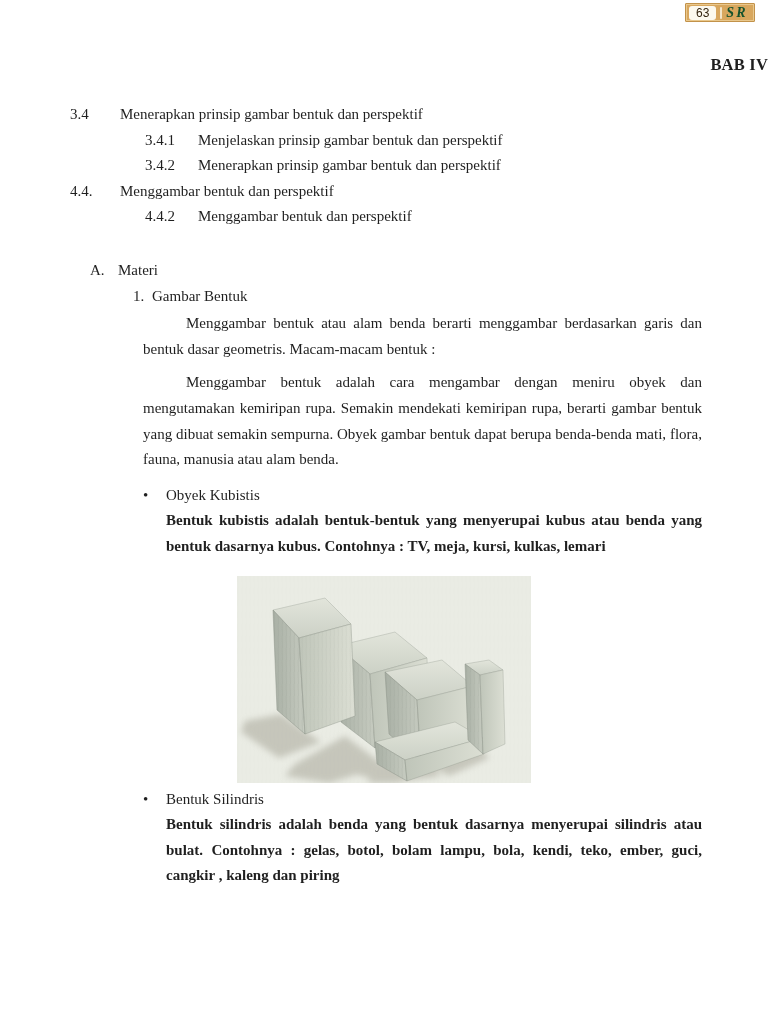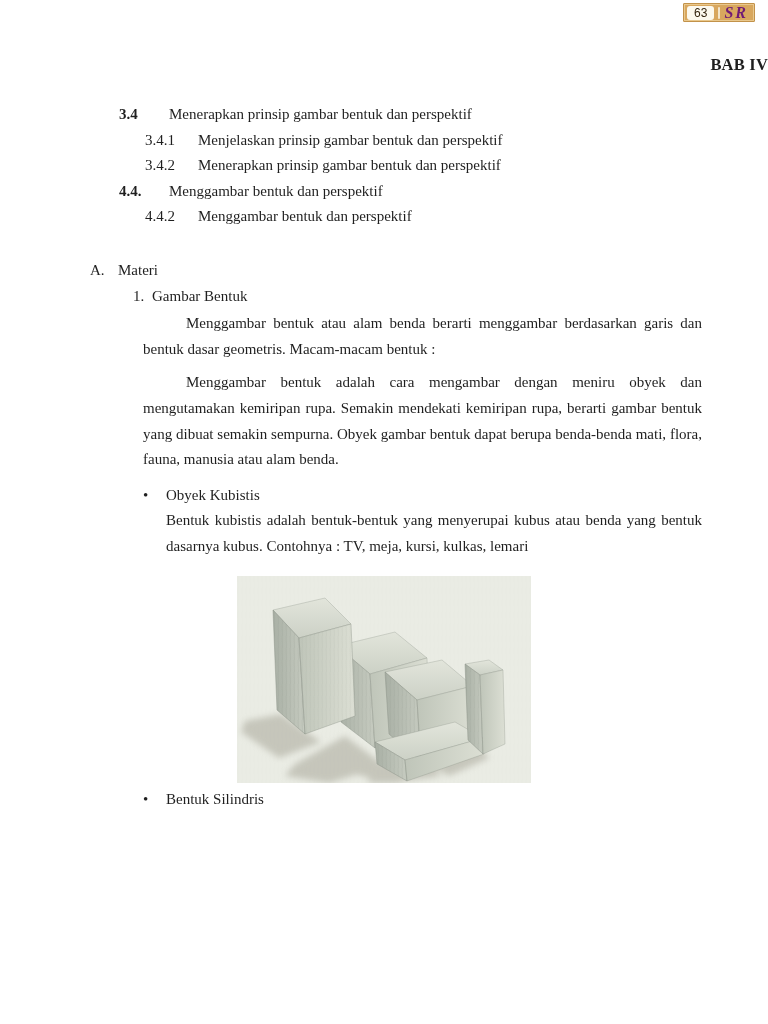--- a/index.html
+++ b/index.html
@@ -33,52 +33,52 @@
     font-family:"Liberation Sans", sans-serif;
     font-size:12px; color:#33240f;
   }
   .badge-divider {
     width:2px; height:12px; background:#f8f0dd; opacity:.85;
     margin:0 4px; border-radius:1px;
   }
   .badge-label {
     font-family:"Liberation Serif", serif;
     font-style:italic; font-weight:bold;
-    font-size:16px; letter-spacing:2px;
-    color:#701a75;
+    font-size:14px; letter-spacing:2px;
+    color:#14532d;
     padding-right:2px;
   }
   
   .doc-header { padding-top:52px; text-align:right; }
   .doc-header div { font-weight:bold; font-size:16.5px; line-height:26px; letter-spacing:.2px; }
   
   .outline { margin-top:24px; }
   .o-row { display:flex; }
-  .o-row.lvl1 .o-num { margin-left:119px; width:50px;font-weight:bold; }
+  .o-row.lvl1 .o-num { margin-left:70px; width:50px; }
   .o-row.lvl2 .o-num { margin-left:145px; width:53px; }
   .o-text { flex:1; }
   
   .materi-head { margin-top:28px; }
   .m-row { display:flex; }
   .m-letter { margin-left:90px; width:28px; }
   .m-sub { display:flex; margin-left:133px; }
   .m-num { width:19px; }
   
   .body-para {
     width:559px; margin:8px 0 0 143px;
     text-align:justify; text-indent:43px;
   }
   .body-para.p2 { margin-top:2px; }
   
   .bullet-block { margin-left:143px; width:559px; }
   .bullet-block.first { margin-top:10px; }
   .bullet-block.second { margin-top:4px; }
   .bullet-title-row { display:flex; }
   .bullet-glyph { width:23px; }
-  .bullet-desc { margin:0 0 0 23px; width:536px; text-align:justify; }
+  .bullet-desc { margin:0 0 0 23px; width:536px; text-align:justify;font-weight:bold; }
   
   .figure-wrap {
     margin:16px 0 0 237px;
     width:294px; height:207px;
     line-height:0;
   }
 </style>
 </head>
 <body>
 
@@ -210,15 +210,16 @@
         <polygon points="228,88 243,99 246,178 231,164" fill="url(#strokes)" opacity="0.55"></polygon>
       </g>
     </svg>
   </div>
 
   <div class="bullet-block second">
     <div class="bullet-title-row">
       <span class="bullet-glyph">•</span>
       <span>Bentuk Silindris</span>
     </div>
+    <p class="bullet-desc">Bentuk silindris adalah benda yang bentuk dasarnya menyerupai silindris atau bulat. Contohnya : gelas, botol, bolam lampu, bola, kendi, teko, ember, guci, cangkir , kaleng dan piring</p>
   </div>
 
 </div>
 
 </body></html>

